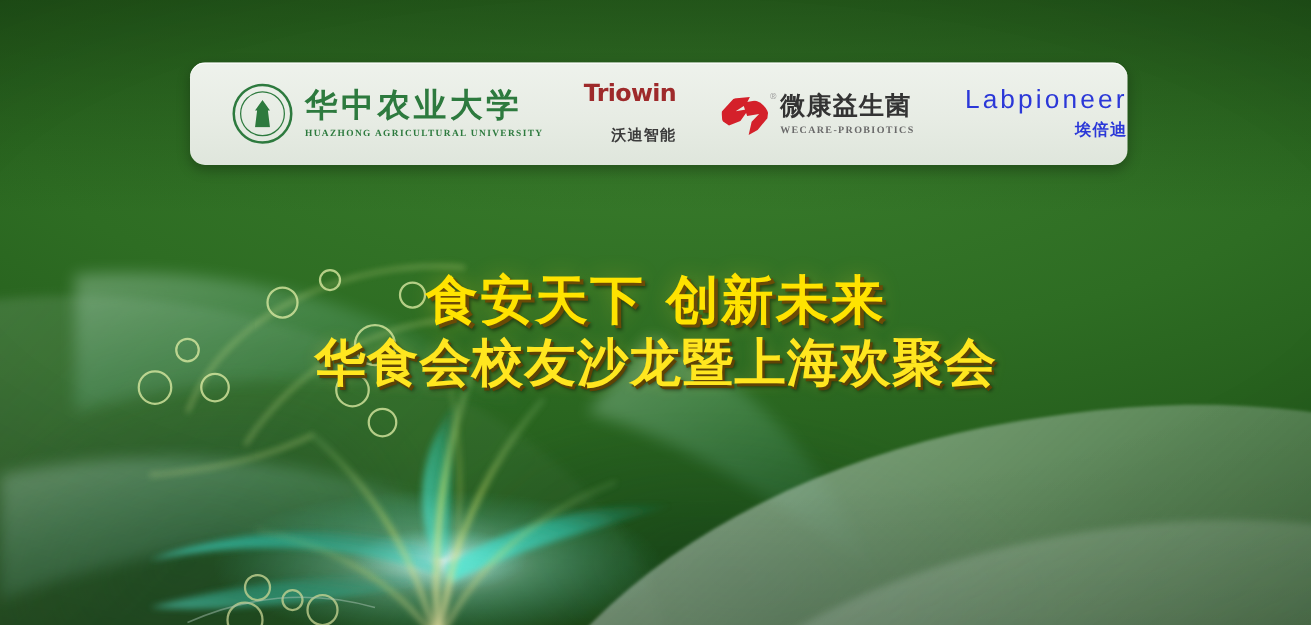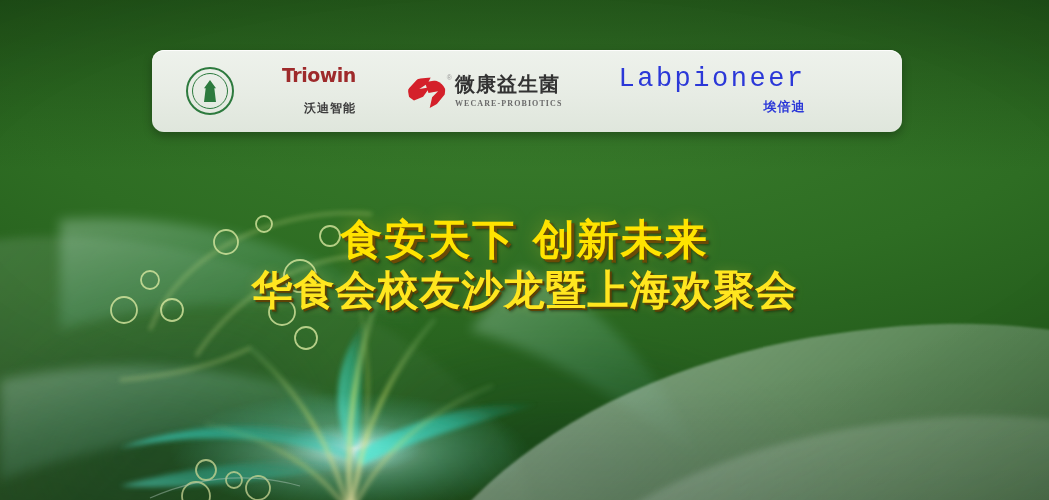--- a/index.html
+++ b/index.html
@@ -202,22 +202,22 @@
     font-family: Liberation Serif, serif;
     font-size: 8px;
     font-weight: 700;
     color: #6a6a6a;
     letter-spacing: 1.1px;
     margin-top: 6px;
   }
 
   .logo-lab { flex-direction: column; align-items: flex-start; padding-left: 30px; }
   .lab-main {
-    font-family: Liberation Mono, monospace;
-    font-size: 27px;
+    font-family: Liberation Sans, sans-serif;
+    font-size: 21px;
     font-weight: 400;
     color: #2b38d8;
     letter-spacing: 2.5px;
     line-height: 1;
   }
   .lab-sub {
     font-family: Liberation Sans, sans-serif;
     font-size: 13px;
     font-weight: 700;
     color: #2b38d8;
@@ -356,20 +356,24 @@
 
   <div class="swoosh-a"></div>
   <div class="swoosh-b"></div>
   <div class="bg-topshade"></div>
   <div class="bg-vignette"></div>
 
   <div class="logo-bar">
 
     <div class="logo-cell logo-hzau">
       <div class="seal"></div>
+      <div class="hzau-text">
+        <span class="hzau-cn">华中农业大学</span>
+        <span class="hzau-en">HUAZHONG AGRICULTURAL UNIVERSITY</span>
+      </div>
     </div>
 
     <div class="divider-gap"></div>
 
     <div class="logo-cell logo-triowin">
       <span class="triowin-main">Triowin</span>
       <span class="triowin-sub">沃迪智能</span>
     </div>
 
     <div class="divider-gap"></div>

